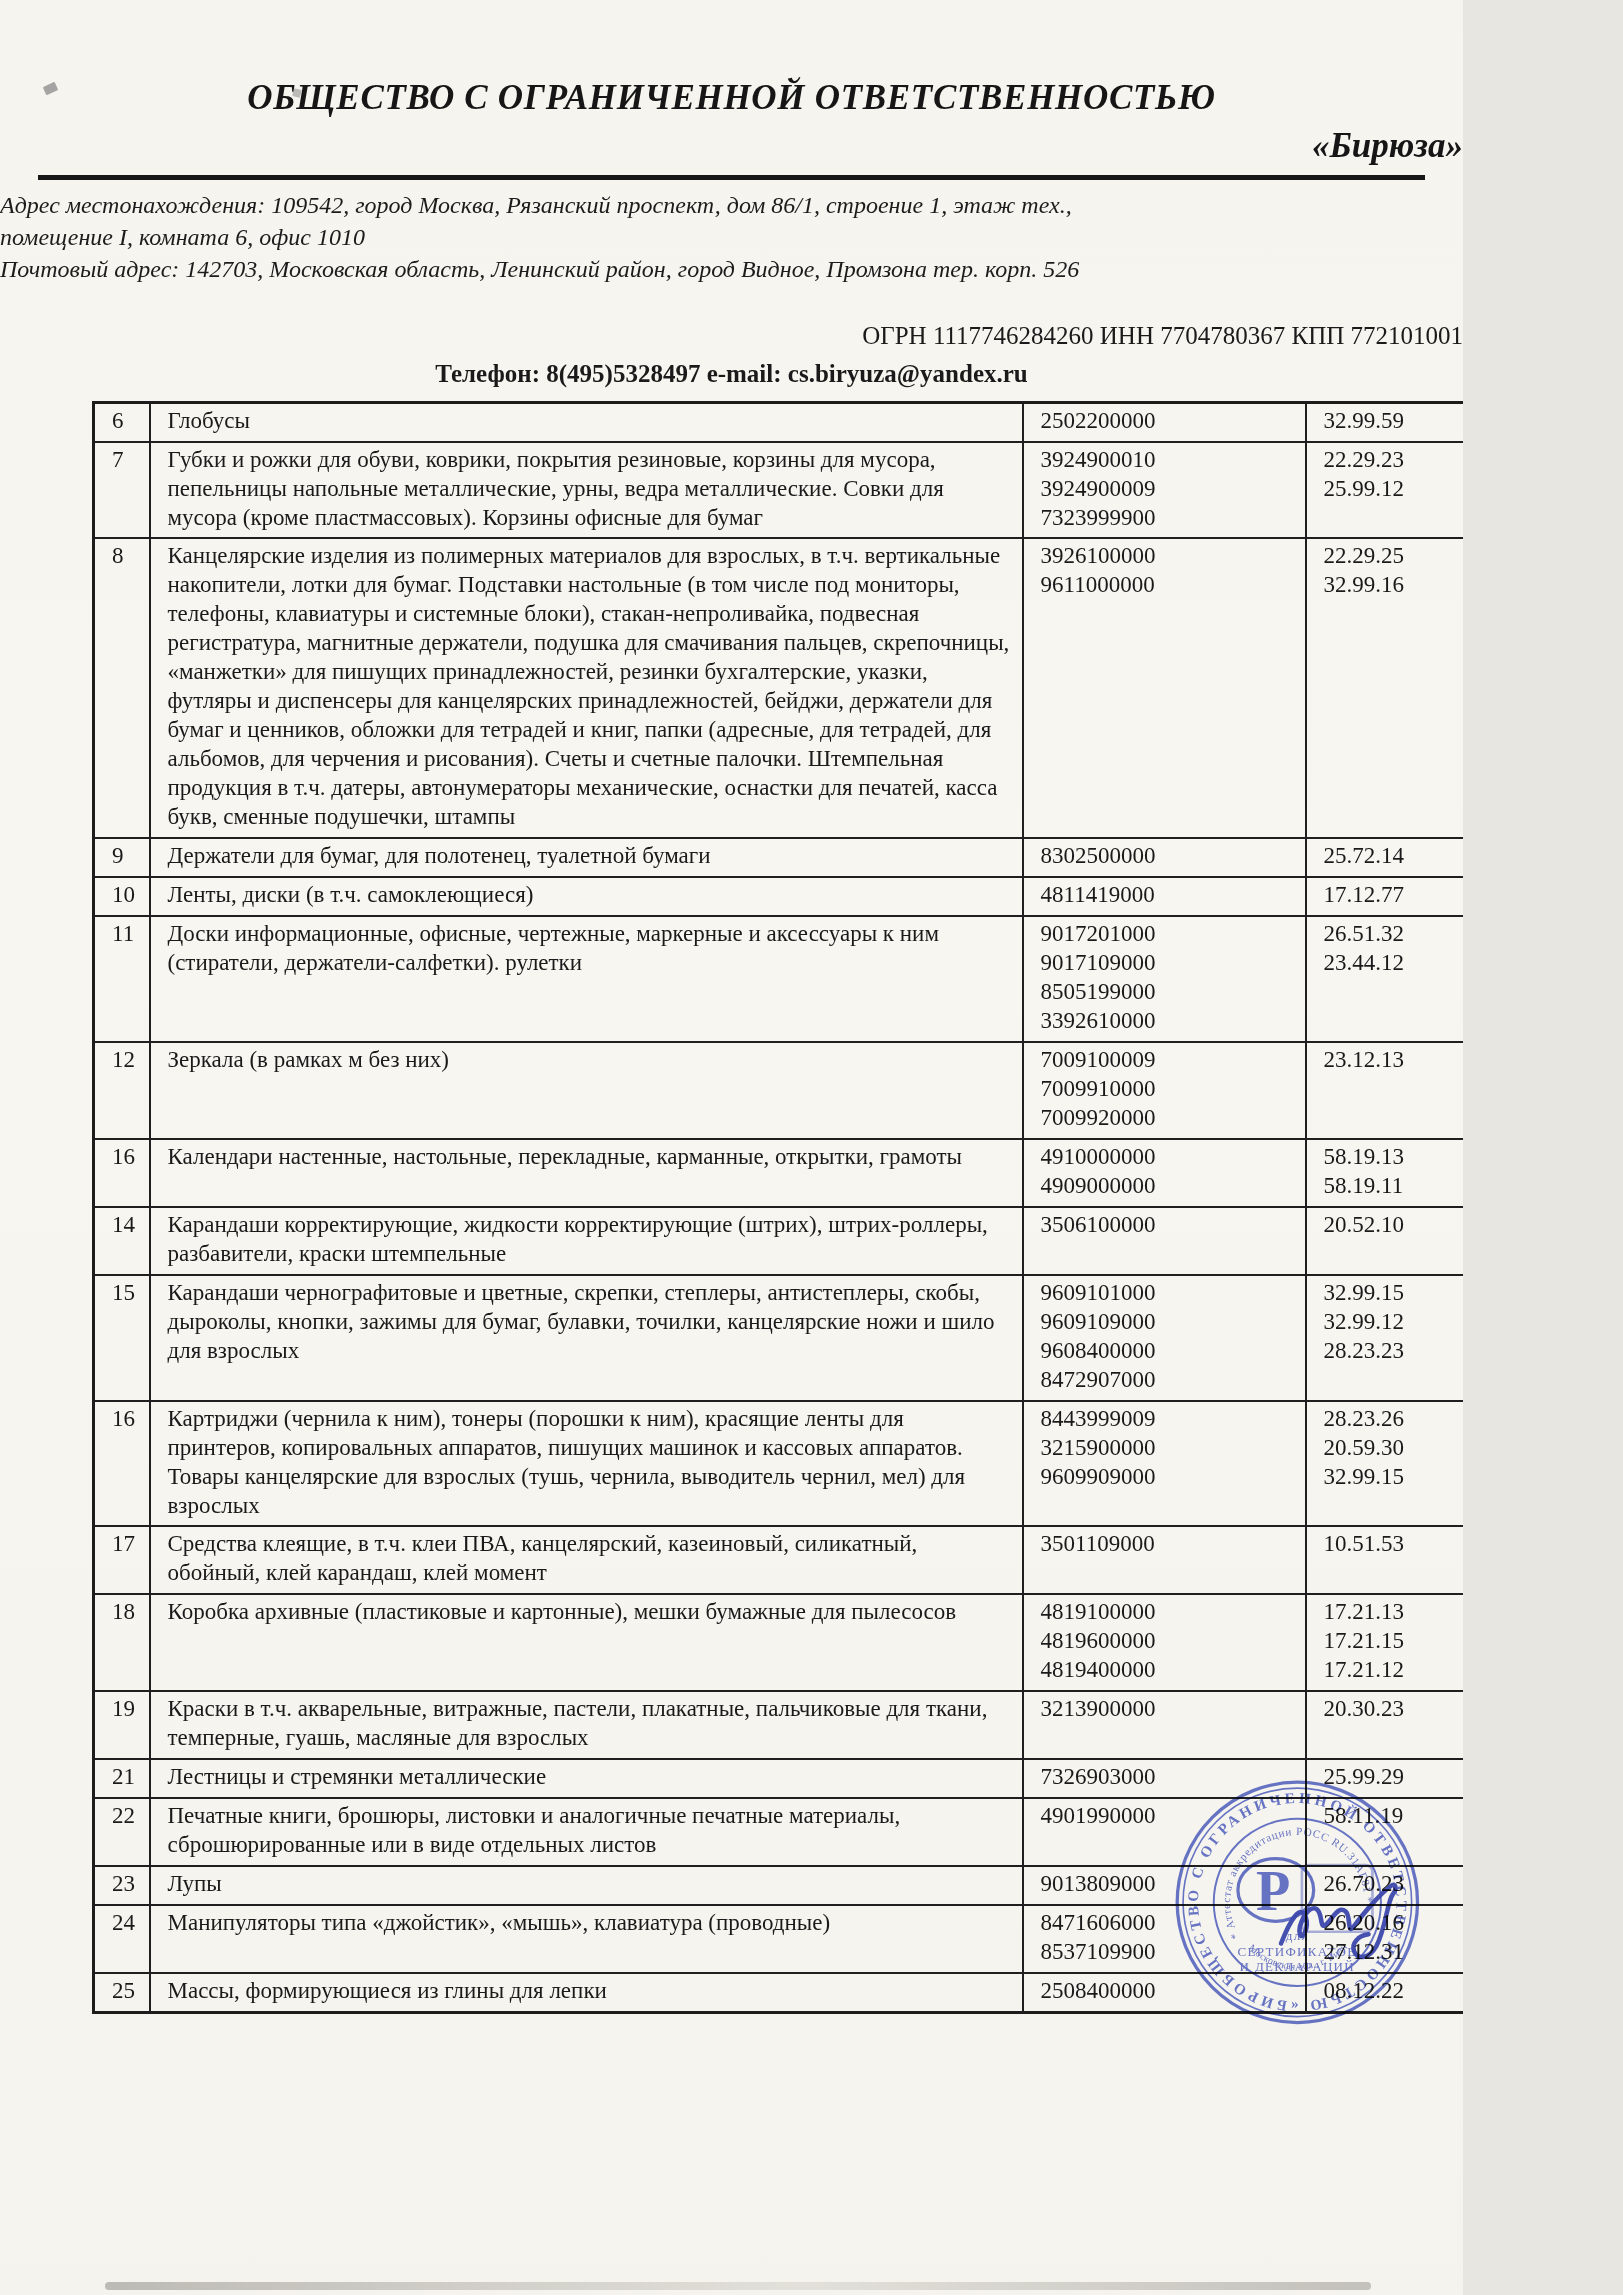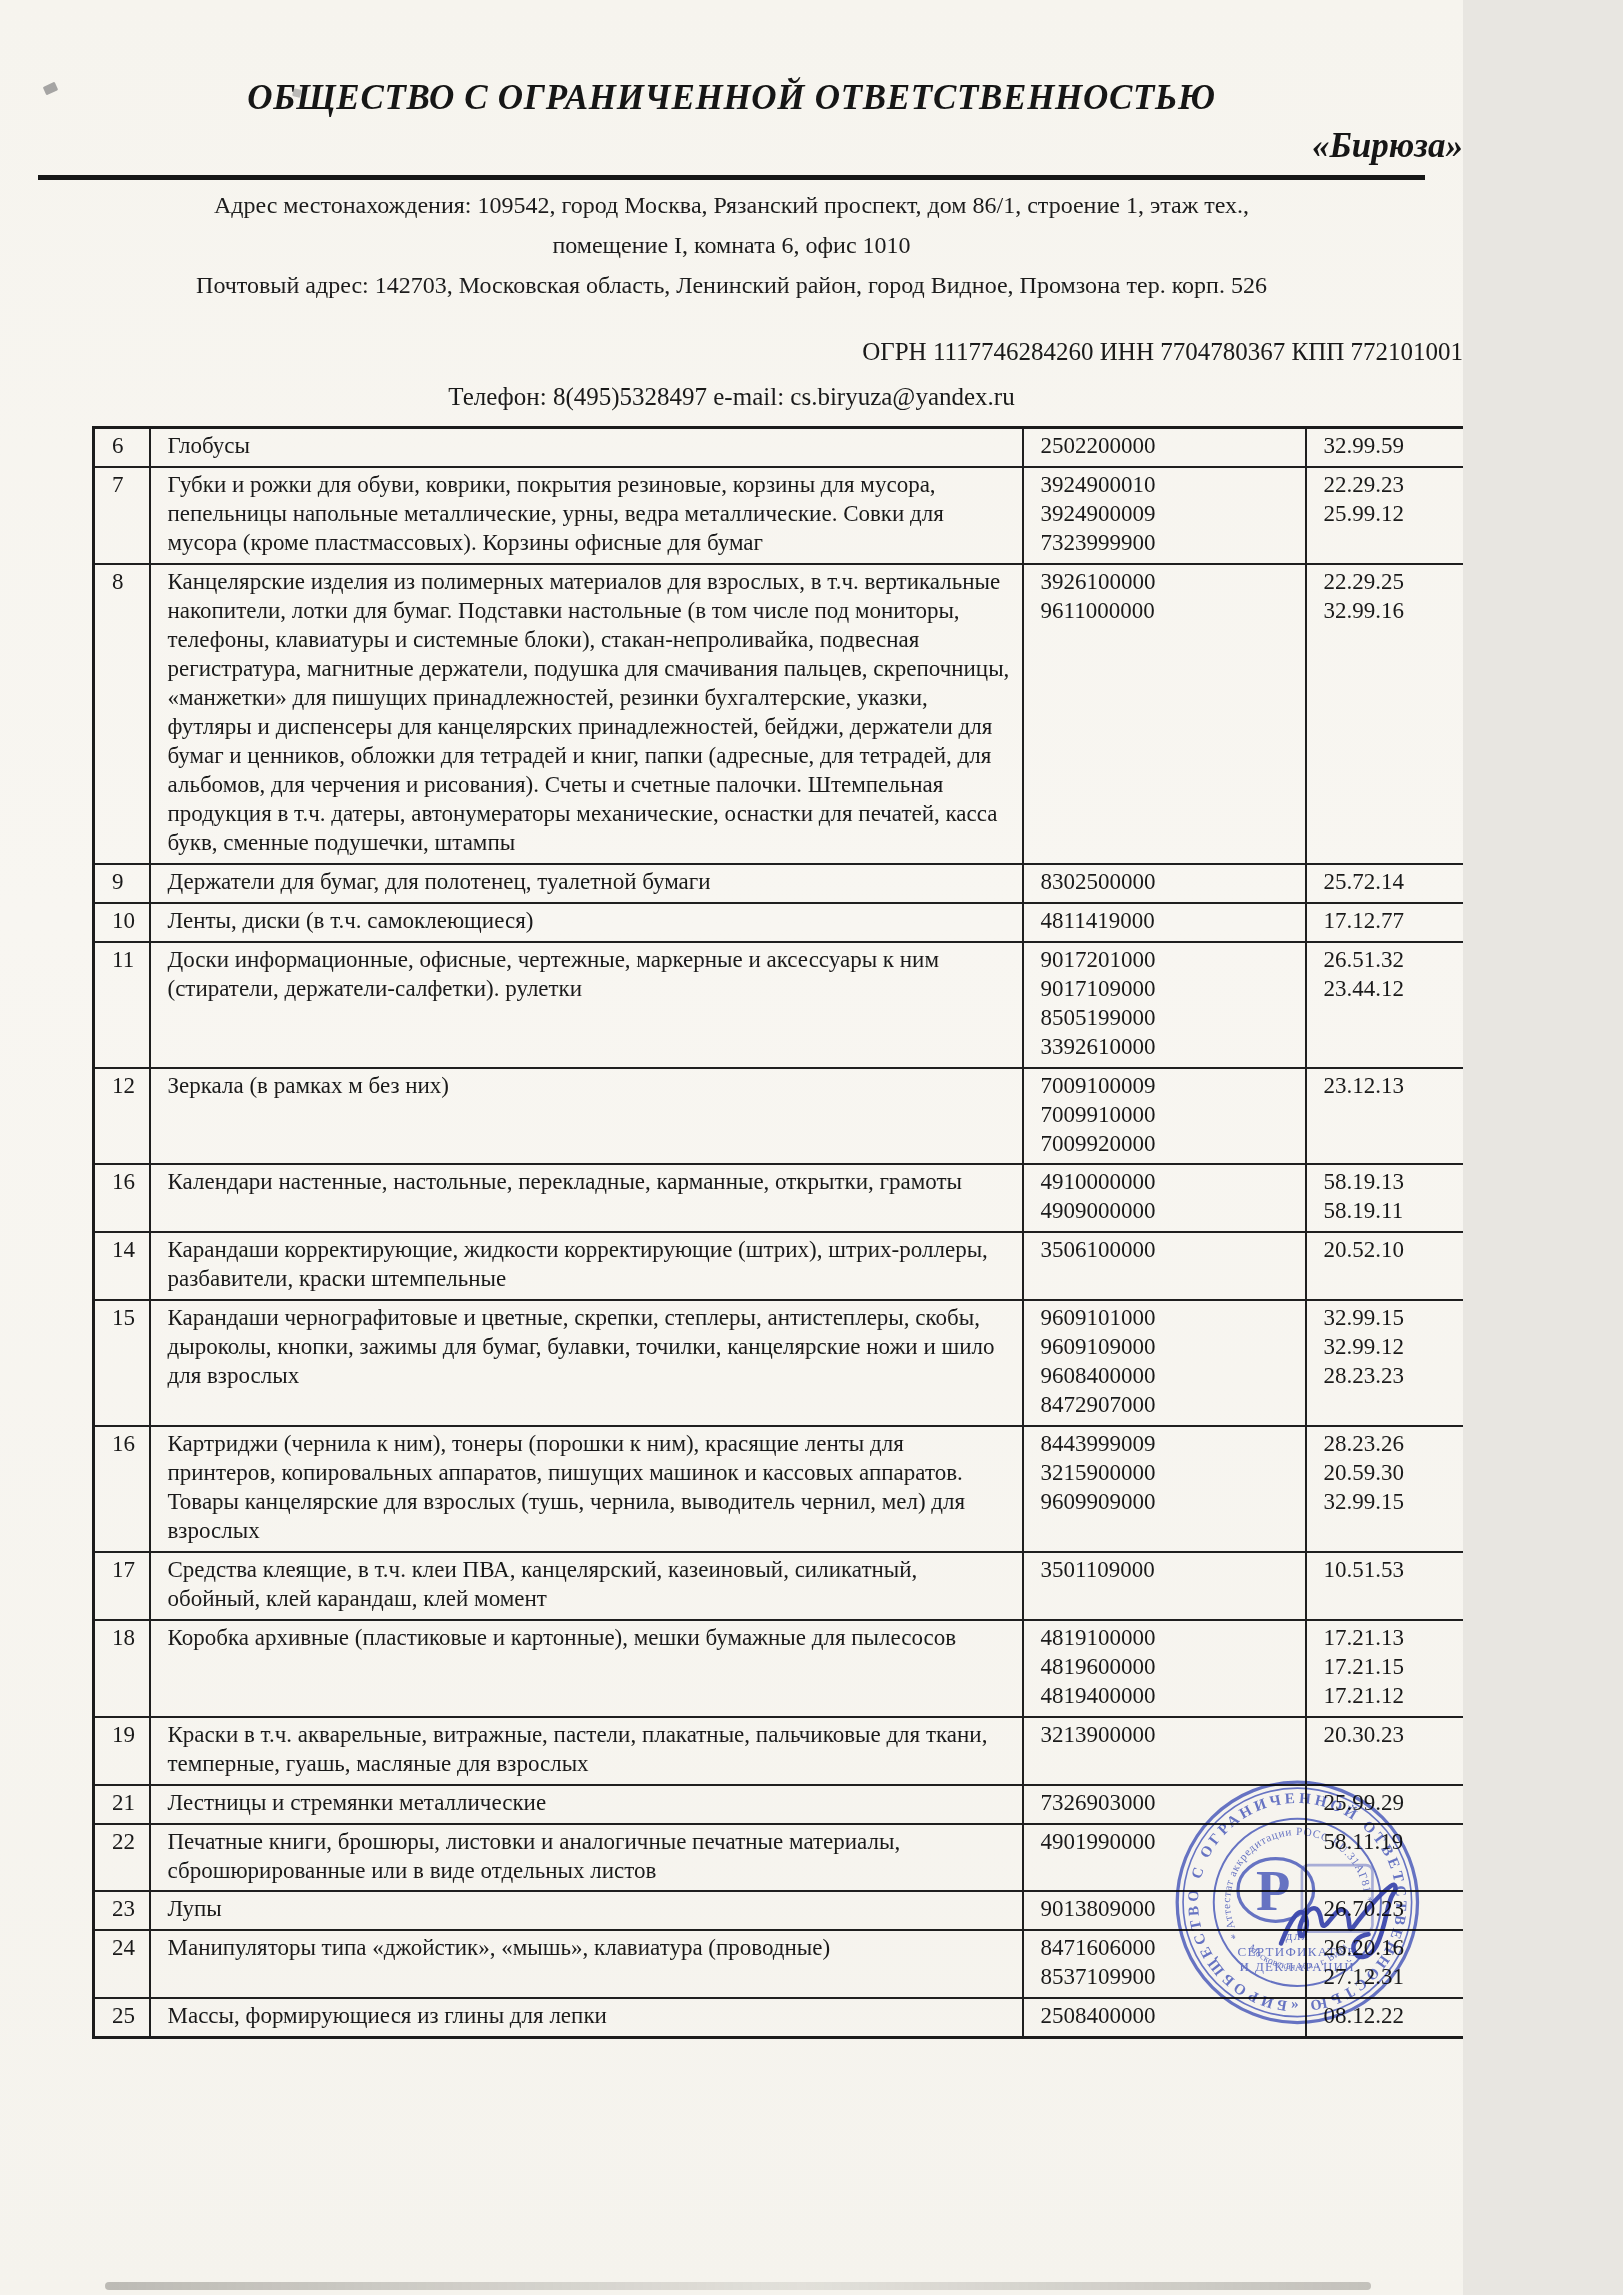--- a/index.html
+++ b/index.html
@@ -24,23 +24,23 @@
   
   .hdr{padding-top:77px;text-align:center;}
   .org-type{
     margin:0;font-size:35px;line-height:41px;font-weight:bold;font-style:italic;
     letter-spacing:0.7px;color:#161616;
   }
   .org-name{
     margin:7.9px 0 0 0;font-size:35px;line-height:39px;font-weight:bold;font-style:italic;color:#161616;text-align:right;
   }
   .rule{height:4.6px;background:#171717;margin:10.5px 38px 9.2px 38px;}
-  .addr{margin:8px;text-align:center;font-size:24px;line-height:32px;color:#1c1c1c;}
+  .addr{margin:0;text-align:left;font-size:24px;line-height:32px;color:#1c1c1c;font-style:italic;}
   .reg-line{margin:35px 0 0 0;text-align:right;font-size:25px;line-height:32px;}
-  .contact-line{margin:13px;text-align:center;font-size:25px;line-height:32px;}
+  .contact-line{margin:6px;text-align:center;font-size:25px;line-height:32px;font-weight:bold;}
 
   
   table.goods{
     border-collapse:collapse;table-layout:fixed;
     margin:10.5px 0 0 92px;width:1411px;
     border:3.3px solid #1c1c1c;
   }
   table.goods td{
     border:2px solid #1f1f1f;
     border-top-width:2.6px;border-bottom-width:2.6px;

